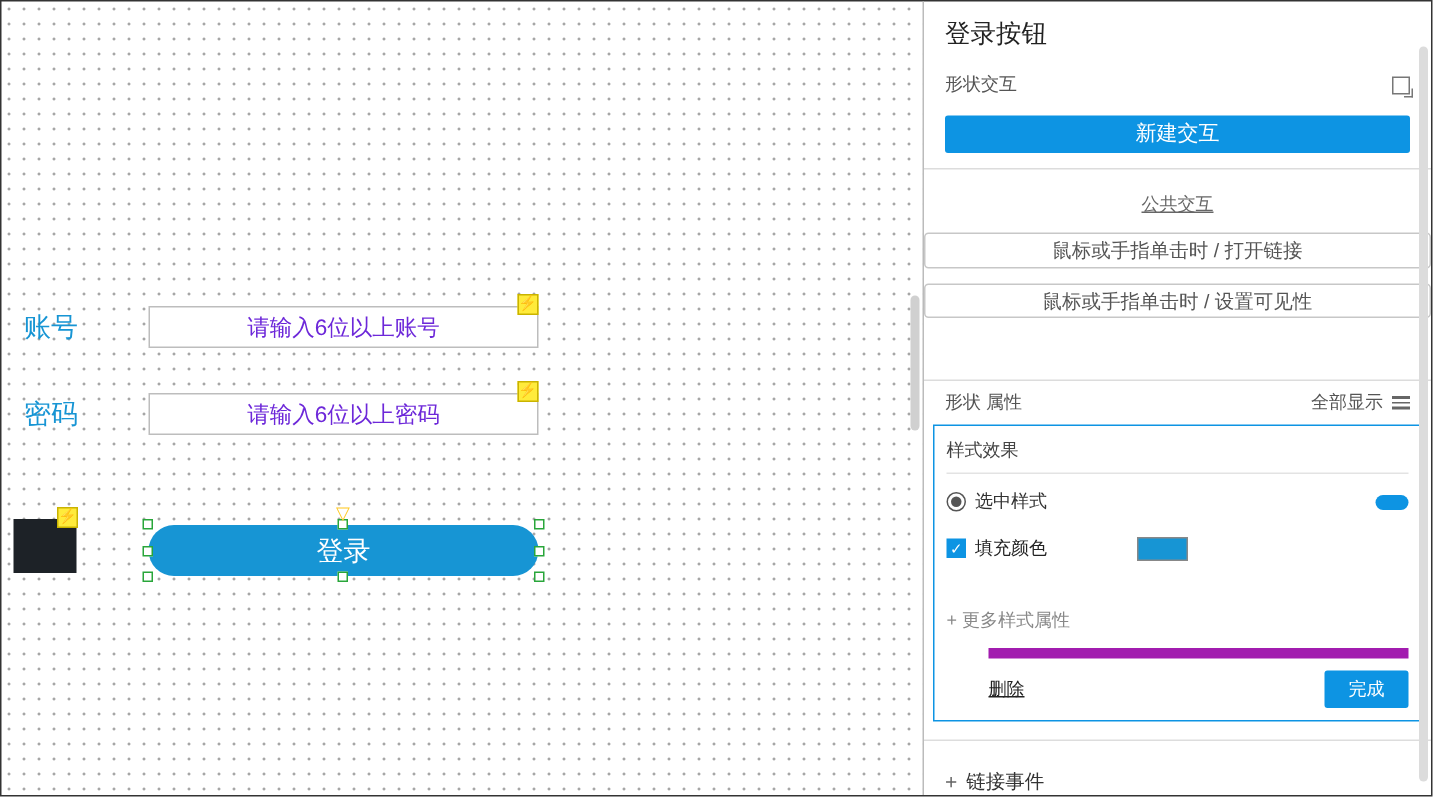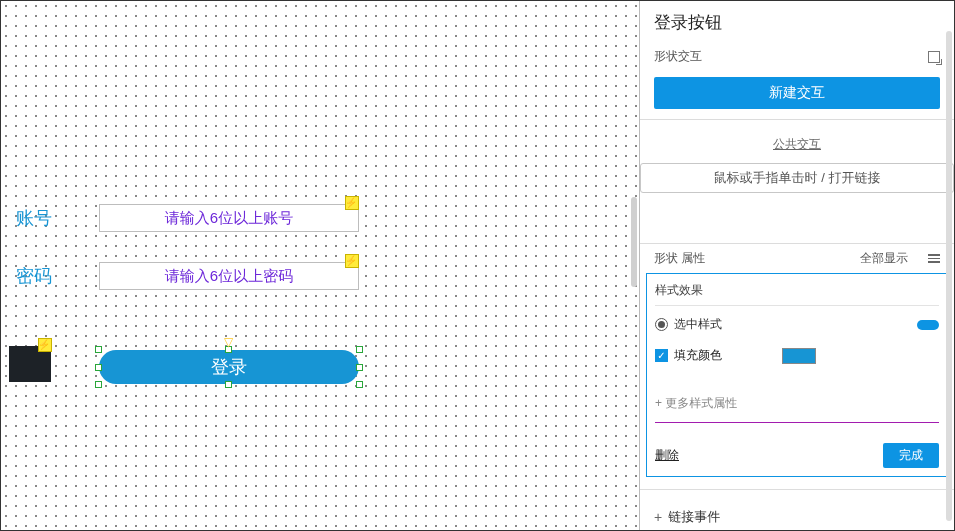--- a/index.html
+++ b/index.html
@@ -33,21 +33,21 @@
       position:absolute; width:7px; height:7px; background:#fff; border:1px solid #29a63a;
     }
     .sel-marker {
       position:absolute; width:10px; height:10px; color:#ffca28; font-size:12px; line-height:1;
     }
     .dark-sq { position:absolute; width:42px; height:36px; background:#1d2227; }
 
     .mini-scroll { position:absolute; right:2px; top:196px; width:6px; height:90px; background:#d0d0d0; border-radius:3px; }
 
     
-    .panel { width:315px; border-left:1px solid #bbb; display:flex; flex-direction:column; position:relative; }
+    .panel { width:339px; border-left:1px solid #bbb; display:flex; flex-direction:column; position:relative; }
     .panel-scroll { position:absolute; right:2px; top:30px; width:6px; height:490px; background:#dcdcdc; border-radius:3px; }
 
     .p-title { font-size:17px; color:#222; padding:10px 14px 8px; }
     .p-section-head {
       display:flex; align-items:center; justify-content:space-between;
       padding:6px 14px; font-size:12px; color:#555;
     }
     .sq-icon { width:12px; height:12px; border:1px solid #777; position:relative; }
     .sq-icon::after { content:""; position:absolute; right:-3px; bottom:-3px; width:5px; height:5px; border-right:1px solid #777; border-bottom:1px solid #777; }
 
@@ -72,21 +72,21 @@
     .mini-head { font-size:12px; color:#444; padding:8px 0 6px; border-bottom:1px solid #e3e3e3; }
     .row-style { display:flex; align-items:center; justify-content:space-between; padding:10px 0 6px; font-size:12px; color:#333; }
     .radio { width:13px; height:13px; border:1.5px solid #555; border-radius:50%; position:relative; margin-right:6px; }
     .radio::after { content:""; position:absolute; inset:2px; border-radius:50%; background:#555; }
     .toggle { width:22px; height:10px; background:#0d94e3; border-radius:5px; }
 
     .row-fill { display:flex; align-items:center; padding:8px 0; font-size:12px; color:#222; }
     .cb { width:13px; height:13px; background:#0d94e3; color:#fff; font-size:10px; display:flex; align-items:center; justify-content:center; margin-right:6px; }
     .swatch { width:34px; height:16px; background:#1795d4; border:1px solid #888; margin-left:60px; }
     .more-li { font-size:12px; color:#888; padding:4px 0 10px;margin-top:19px; }
-    .row-done { display:flex; align-items:center; justify-content:space-between; border-top:1px solid #a21caf; padding:20px 0 2px; }
+    .row-done { display:flex; align-items:center; justify-content:space-between; border-top:7px solid #a21caf; padding:8px 0 2px;margin-left:28px; }
     .del { font-size:12px; color:#222; text-decoration:underline; }
     .done-btn { background:#0d94e3; color:#fff; font-size:12px; padding:4px 16px; border-radius:2px; }
 
     .add-row { display:flex; align-items:center; gap:6px; padding:10px 14px 0; font-size:13px; color:#333; cursor:pointer; }
     .plus { font-size:14px; color:#666; }
     .divider { height:1px; background:#ddd; margin:8px 0; }
   </style>
 </head>
 <body>
 
@@ -138,26 +138,29 @@
 
   <div class="big-btn">
     <span>新建交互</span>
   </div>
 
   <div class="hr"></div>
   <div class="sub-head">公共交互</div>
   <div class="outline-btn">
     <span>鼠标或手指单击时 / 打开链接</span>
   </div>
+  <div class="outline-btn">
+    <span>鼠标或手指单击时 / 设置可见性</span>
+  </div>
 
   <div class="spacer-lg"></div>
 
   <div class="row-between" style="border-top:1px solid #dcdcdc;">
     <span>形状 属性</span>
-    <span style="display:flex; align-items:center; gap:20px;">
+    <span style="display:flex; align-items:center; gap:6px;">
       <span>全部显示</span>
       <span class="hamb">
           <span></span>
           <span></span>
           <span></span>
         </span>
     </span>
   </div>
 
   <div class="blue-frame">

